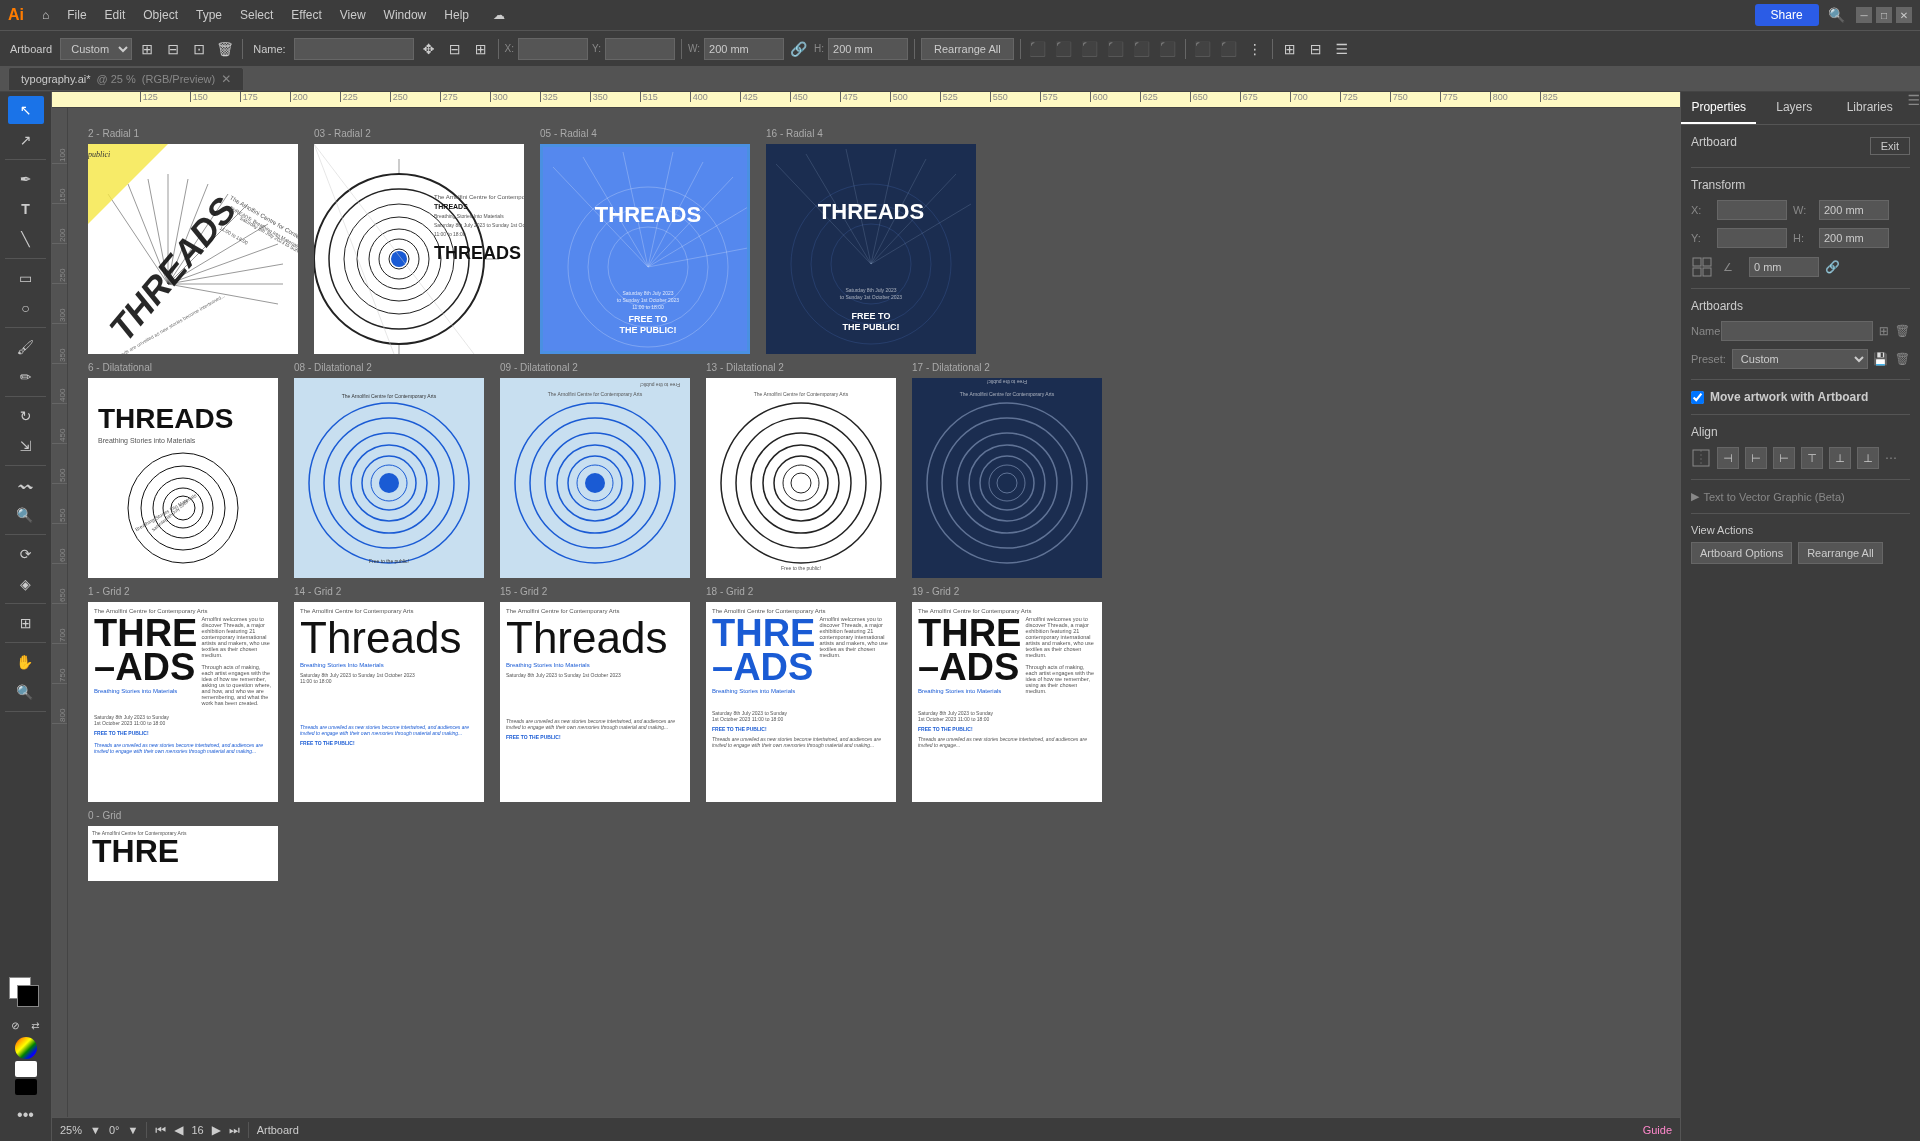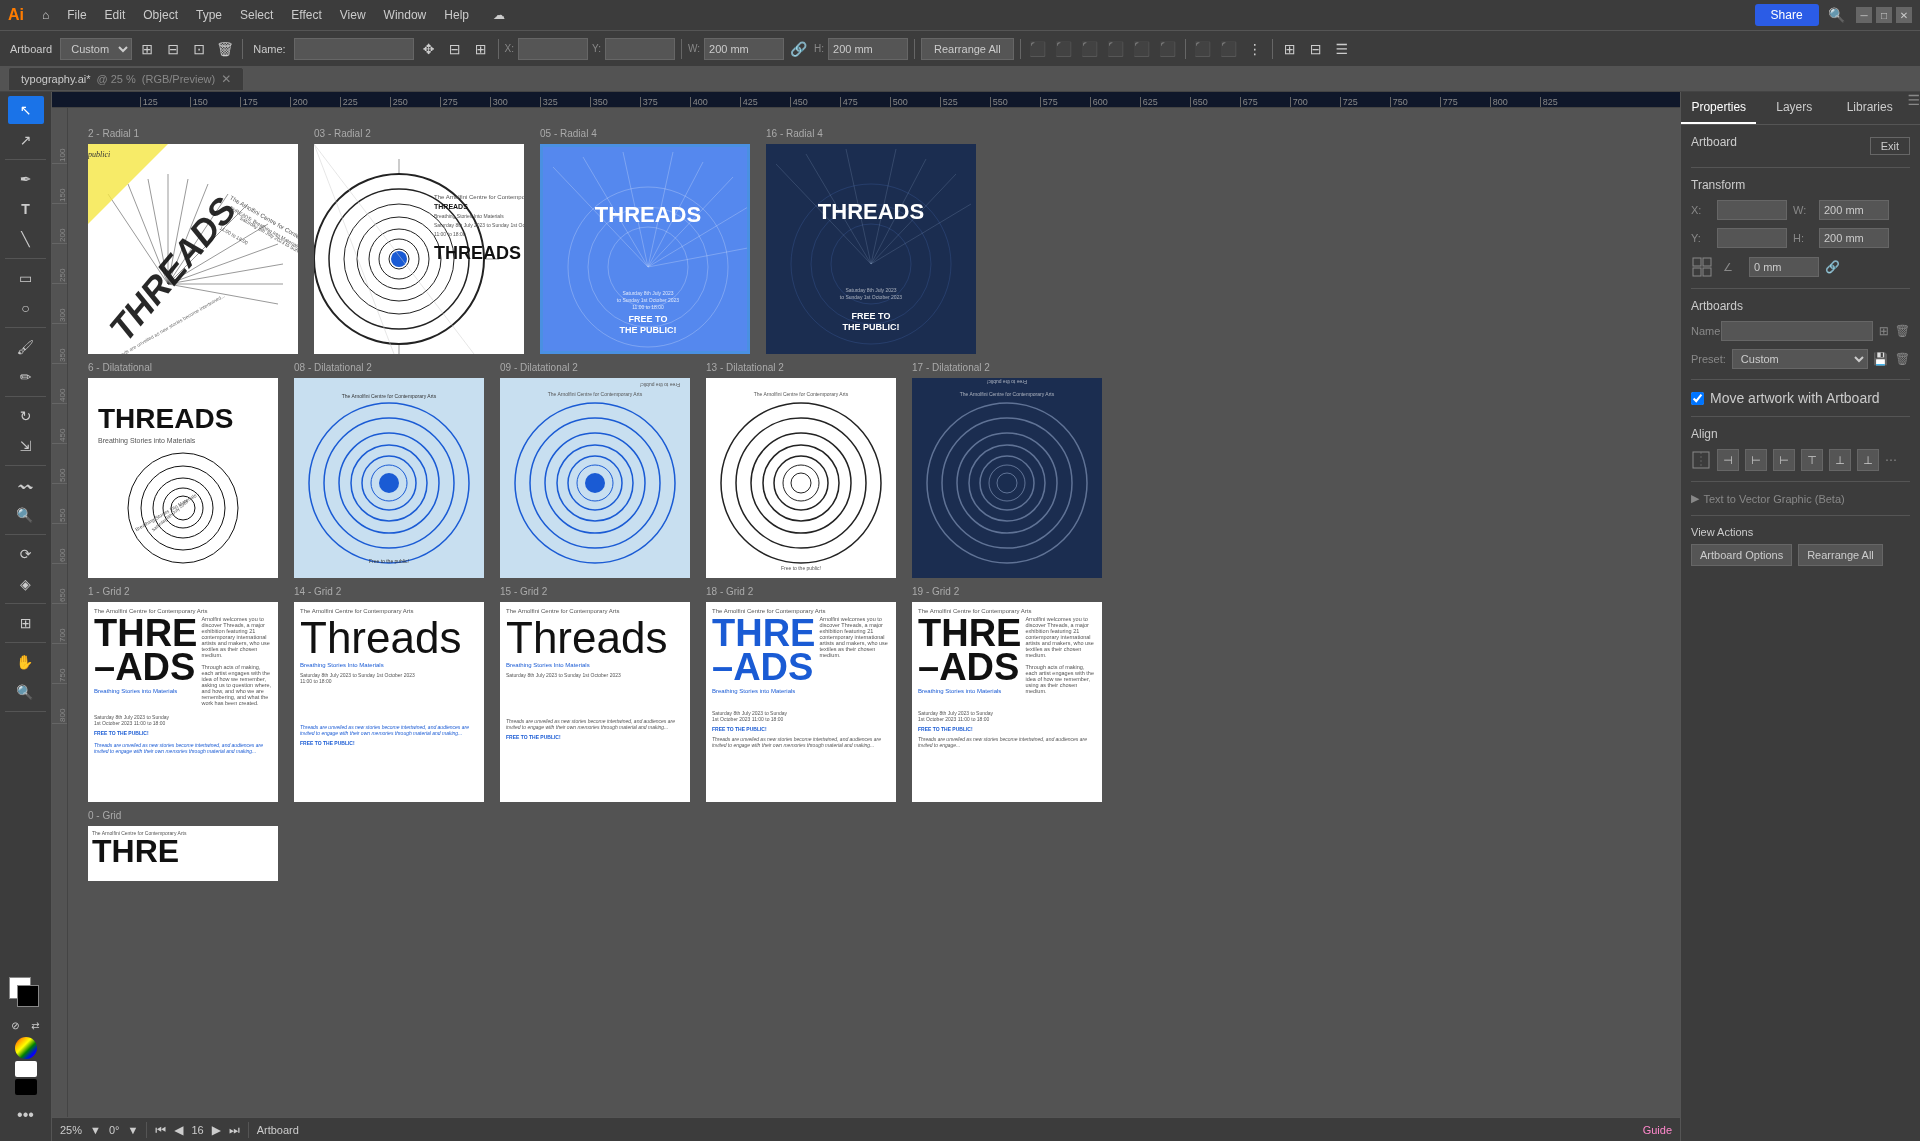--- a/index.html
+++ b/index.html
@@ -76,21 +76,21 @@
     .tool-btn {
       width: 36px; height: 28px; background: transparent; border: none; color: #ccc;
       cursor: pointer; display: flex; align-items: center; justify-content: center; font-size: 14px;
       border-radius: 2px;
     }
     .tool-btn.active { background: #1a73e8; color: white; }
     .tool-separator { width: 80%; height: 1px; background: #555; margin: 3px 0; }
     .color-swatch-area { display: flex; flex-direction: column; align-items: center; margin-top: auto; padding-bottom: 8px; }
 
     
-    #top-ruler { height: 16px; background: #0f172a; border-bottom: 1px solid #444; display: flex; align-items: flex-end; padding-left: 72px; overflow: hidden; }
+    #top-ruler { height: 16px; background: #fef9c3; border-bottom: 1px solid #444; display: flex; align-items: flex-start; padding-left: 72px; overflow: hidden; }
     .ruler-mark { color: #888; font-size: 9px; min-width: 50px; border-left: 1px solid #666; padding-left: 2px; }
 
     #canvas-area { flex: 1; background: #535353; overflow: hidden; position: relative; display: flex; flex-direction: column; }
 
     
     #bottom-bar {
       height: 24px; background: #3c3c3c; display: flex; align-items: center;
       padding: 0 8px; gap: 8px; border-top: 1px solid #555;
     }
     .bottom-btn { background: transparent; border: none; color: #ccc; font-size: 11px; cursor: pointer; }
@@ -126,21 +126,21 @@
     .panel-select {
       background: #555; border: 1px solid #666; color: #ccc; font-size: 11px;
       padding: 2px 4px; height: 20px; flex: 1;
     }
     .align-btn {
       background: #555; border: 1px solid #666; color: #ccc; font-size: 11px;
       width: 22px; height: 22px; cursor: pointer; display: flex; align-items: center; justify-content: center;
     }
     .checkbox-row { display: flex; align-items: center; gap: 6px; margin-bottom: 8px; }
     .checkbox-row input { cursor: pointer; }
-    .checkbox-label { color: #ccc; font-size: 14px; }
+    .checkbox-label { color: #ccc; font-size: 12px; font-weight: bold; }
     .exit-btn {
       background: transparent; border: 1px solid #666; color: #ccc; font-size: 11px;
       padding: 2px 10px; cursor: pointer; margin-left: auto;
     }
     .quick-actions-title { color: #ccc; font-size: 11px; margin-bottom: 6px; }
     .quick-action-btn {
       background: #555; border: 1px solid #666; color: #ccc; font-size: 11px;
       padding: 4px 8px; cursor: pointer; margin-bottom: 4px;
     }
     .beta-arrow { color: #888; font-size: 11px; display: flex; align-items: center; gap: 4px; cursor: pointer; margin-bottom: 8px; }
@@ -310,21 +310,21 @@
         <span class="ruler-mark">125</span>
         <span class="ruler-mark">150</span>
         <span class="ruler-mark">175</span>
         <span class="ruler-mark">200</span>
         <span class="ruler-mark">225</span>
         <span class="ruler-mark">250</span>
         <span class="ruler-mark">275</span>
         <span class="ruler-mark">300</span>
         <span class="ruler-mark">325</span>
         <span class="ruler-mark">350</span>
-        <span class="ruler-mark">375</span>
+        <span class="ruler-mark">515</span>
         <span class="ruler-mark">400</span>
         <span class="ruler-mark">425</span>
         <span class="ruler-mark">450</span>
         <span class="ruler-mark">475</span>
         <span class="ruler-mark">500</span>
         <span class="ruler-mark">525</span>
         <span class="ruler-mark">550</span>
         <span class="ruler-mark">575</span>
         <span class="ruler-mark">600</span>
         <span class="ruler-mark">625</span>

